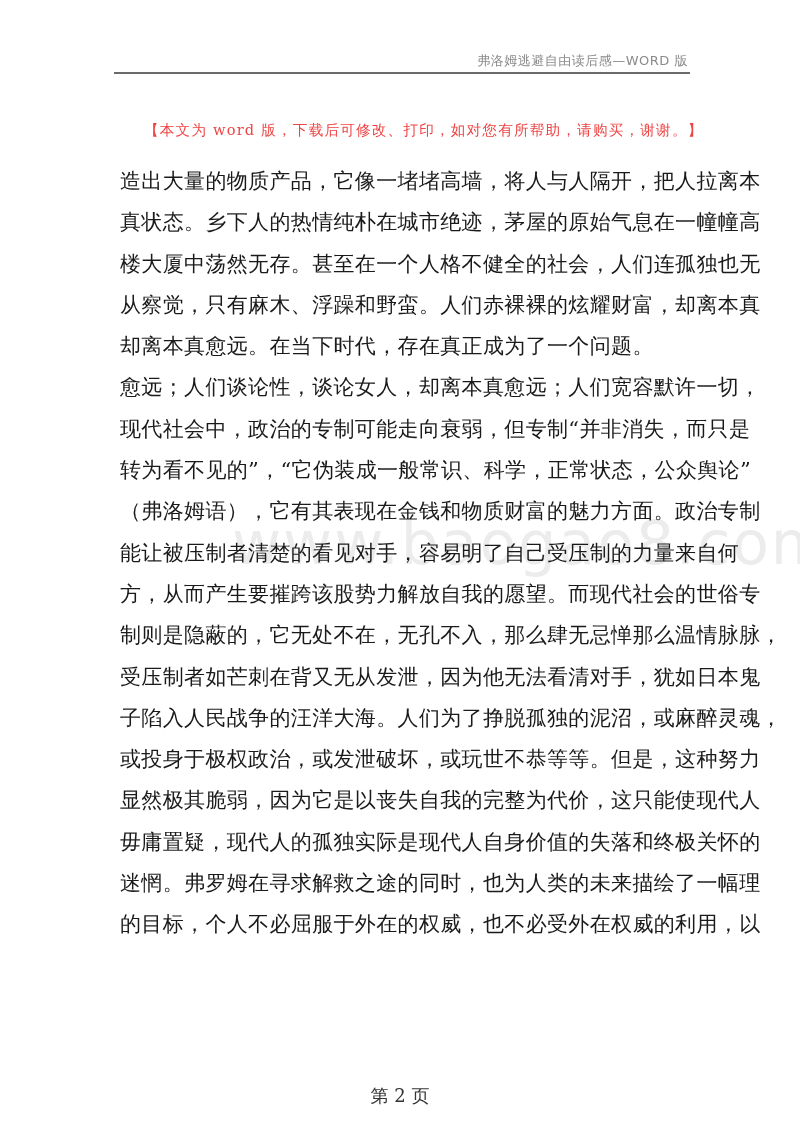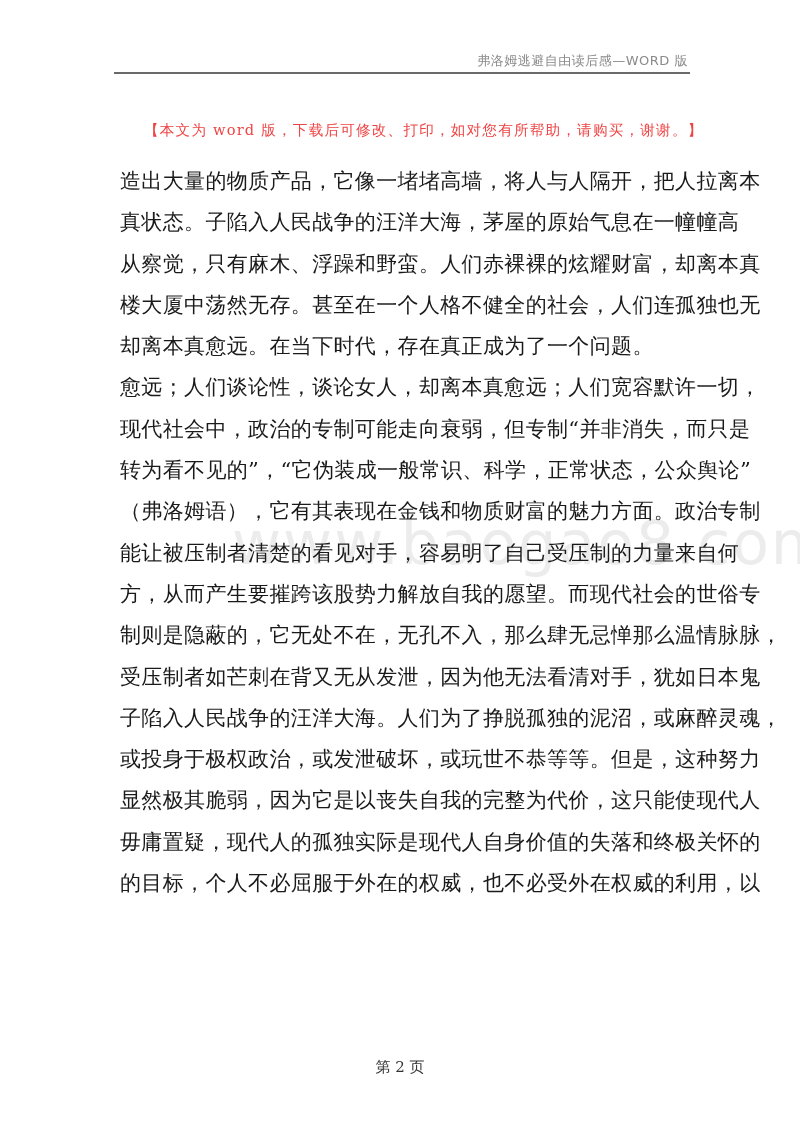--- a/index.html
+++ b/index.html
@@ -6,51 +6,52 @@
   body { width: 800px; height: 1132px; position: relative; overflow: hidden; font-family: "DejaVu Serif", "Liberation Serif", serif; }
   .page { position: absolute; left: 0; top: 0; width: 800px; height: 1132px; background: #fff; }
   .header-title { position: absolute; right: 112px; top: 52px; font-family: "DejaVu Sans", "Liberation Sans", sans-serif; font-size: 13px; color: #8a8a8a; letter-spacing: 0.5px; white-space: nowrap; }
   .header-rule { position: absolute; left: 114px; width: 576px; top: 72px; height: 2px; background: #6a6a6a; }
   .notice { position: absolute; left: 112px; top: 121px; width: 560px; font-size: 14.6px; color: #ef4444; white-space: nowrap; letter-spacing: 1.2px; font-family: "DejaVu Serif", serif; margin-left: 32px; }
   .body-text { position: absolute; left: 120px; top: 161px; width: 564px; }
   .line { height: 41.3px; line-height: 41.3px; font-size: 21px; color: #1a1a1a; white-space: nowrap; letter-spacing: 0.35px; text-align: justify; text-align-last: justify; }
   .line.last { text-align-last: left; }
   .watermark { position: absolute; left: 232px; top: 508px; font-family: "DejaVu Sans", "Liberation Sans", sans-serif; font-size: 60px; color: #ececec; letter-spacing: 2px; white-space: nowrap; z-index: 0; }
   .body-text { z-index: 1; }
-  .footer { position: absolute; left: 0; width: 800px; top: 1058px; text-align: center; font-size: 15px; color: #333; }
+  .footer { position: absolute; left: 0; width: 800px; top: 1084px; text-align: center; font-size: 18px; color: #333; }
 </style>
 </head>
 <body>
 
 <div class="page">
   <div class="header-title">弗洛姆逃避自由读后感—WORD 版</div>
   <div class="header-rule"></div>
 
   <div class="notice">【本文为 word 版，下载后可修改、打印，如对您有所帮助，请购买，谢谢。】</div>
 
   <div class="watermark">www.baogao8.com</div>
 
   <div class="body-text">
 
     <div class="line">造出大量的物质产品，它像一堵堵高墙，将人与人隔开，把人拉离本</div>
-    <div class="line">真状态。子陷入人民战争的汪洋大海，茅屋的原始气息在一幢幢高</div>
+    <div class="line">真状态。乡下人的热情纯朴在城市绝迹，茅屋的原始气息在一幢幢高</div>
+    <div class="line">楼大厦中荡然无存。甚至在一个人格不健全的社会，人们连孤独也无</div>
     <div class="line">从察觉，只有麻木、浮躁和野蛮。人们赤裸裸的炫耀财富，却离本真</div>
-    <div class="line">楼大厦中荡然无存。甚至在一个人格不健全的社会，人们连孤独也无</div>
     <div class="line last">却离本真愈远。在当下时代，存在真正成为了一个问题。</div>
     <div class="line">愈远；人们谈论性，谈论女人，却离本真愈远；人们宽容默许一切，</div>
 
     <div class="line">现代社会中，政治的专制可能走向衰弱，但专制“并非消失，而只是</div>
     <div class="line">转为看不见的”，“它伪装成一般常识、科学，正常状态，公众舆论”</div>
     <div class="line">（弗洛姆语），它有其表现在金钱和物质财富的魅力方面。政治专制</div>
     <div class="line">能让被压制者清楚的看见对手，容易明了自己受压制的力量来自何</div>
     <div class="line">方，从而产生要摧跨该股势力解放自我的愿望。而现代社会的世俗专</div>
     <div class="line">制则是隐蔽的，它无处不在，无孔不入，那么肆无忌惮那么温情脉脉，</div>
     <div class="line">受压制者如芒刺在背又无从发泄，因为他无法看清对手，犹如日本鬼</div>
     <div class="line">子陷入人民战争的汪洋大海。人们为了挣脱孤独的泥沼，或麻醉灵魂，</div>
     <div class="line">或投身于极权政治，或发泄破坏，或玩世不恭等等。但是，这种努力</div>
     <div class="line">显然极其脆弱，因为它是以丧失自我的完整为代价，这只能使现代人</div>
 
     <div class="line">毋庸置疑，现代人的孤独实际是现代人自身价值的失落和终极关怀的</div>
+    <div class="line">迷惘。弗罗姆在寻求解救之途的同时，也为人类的未来描绘了一幅理</div>
     <div class="line">的目标，个人不必屈服于外在的权威，也不必受外在权威的利用，以</div>
   </div>
 
   <div class="footer">第 2 页</div>
 </div>
 
 </body></html>

